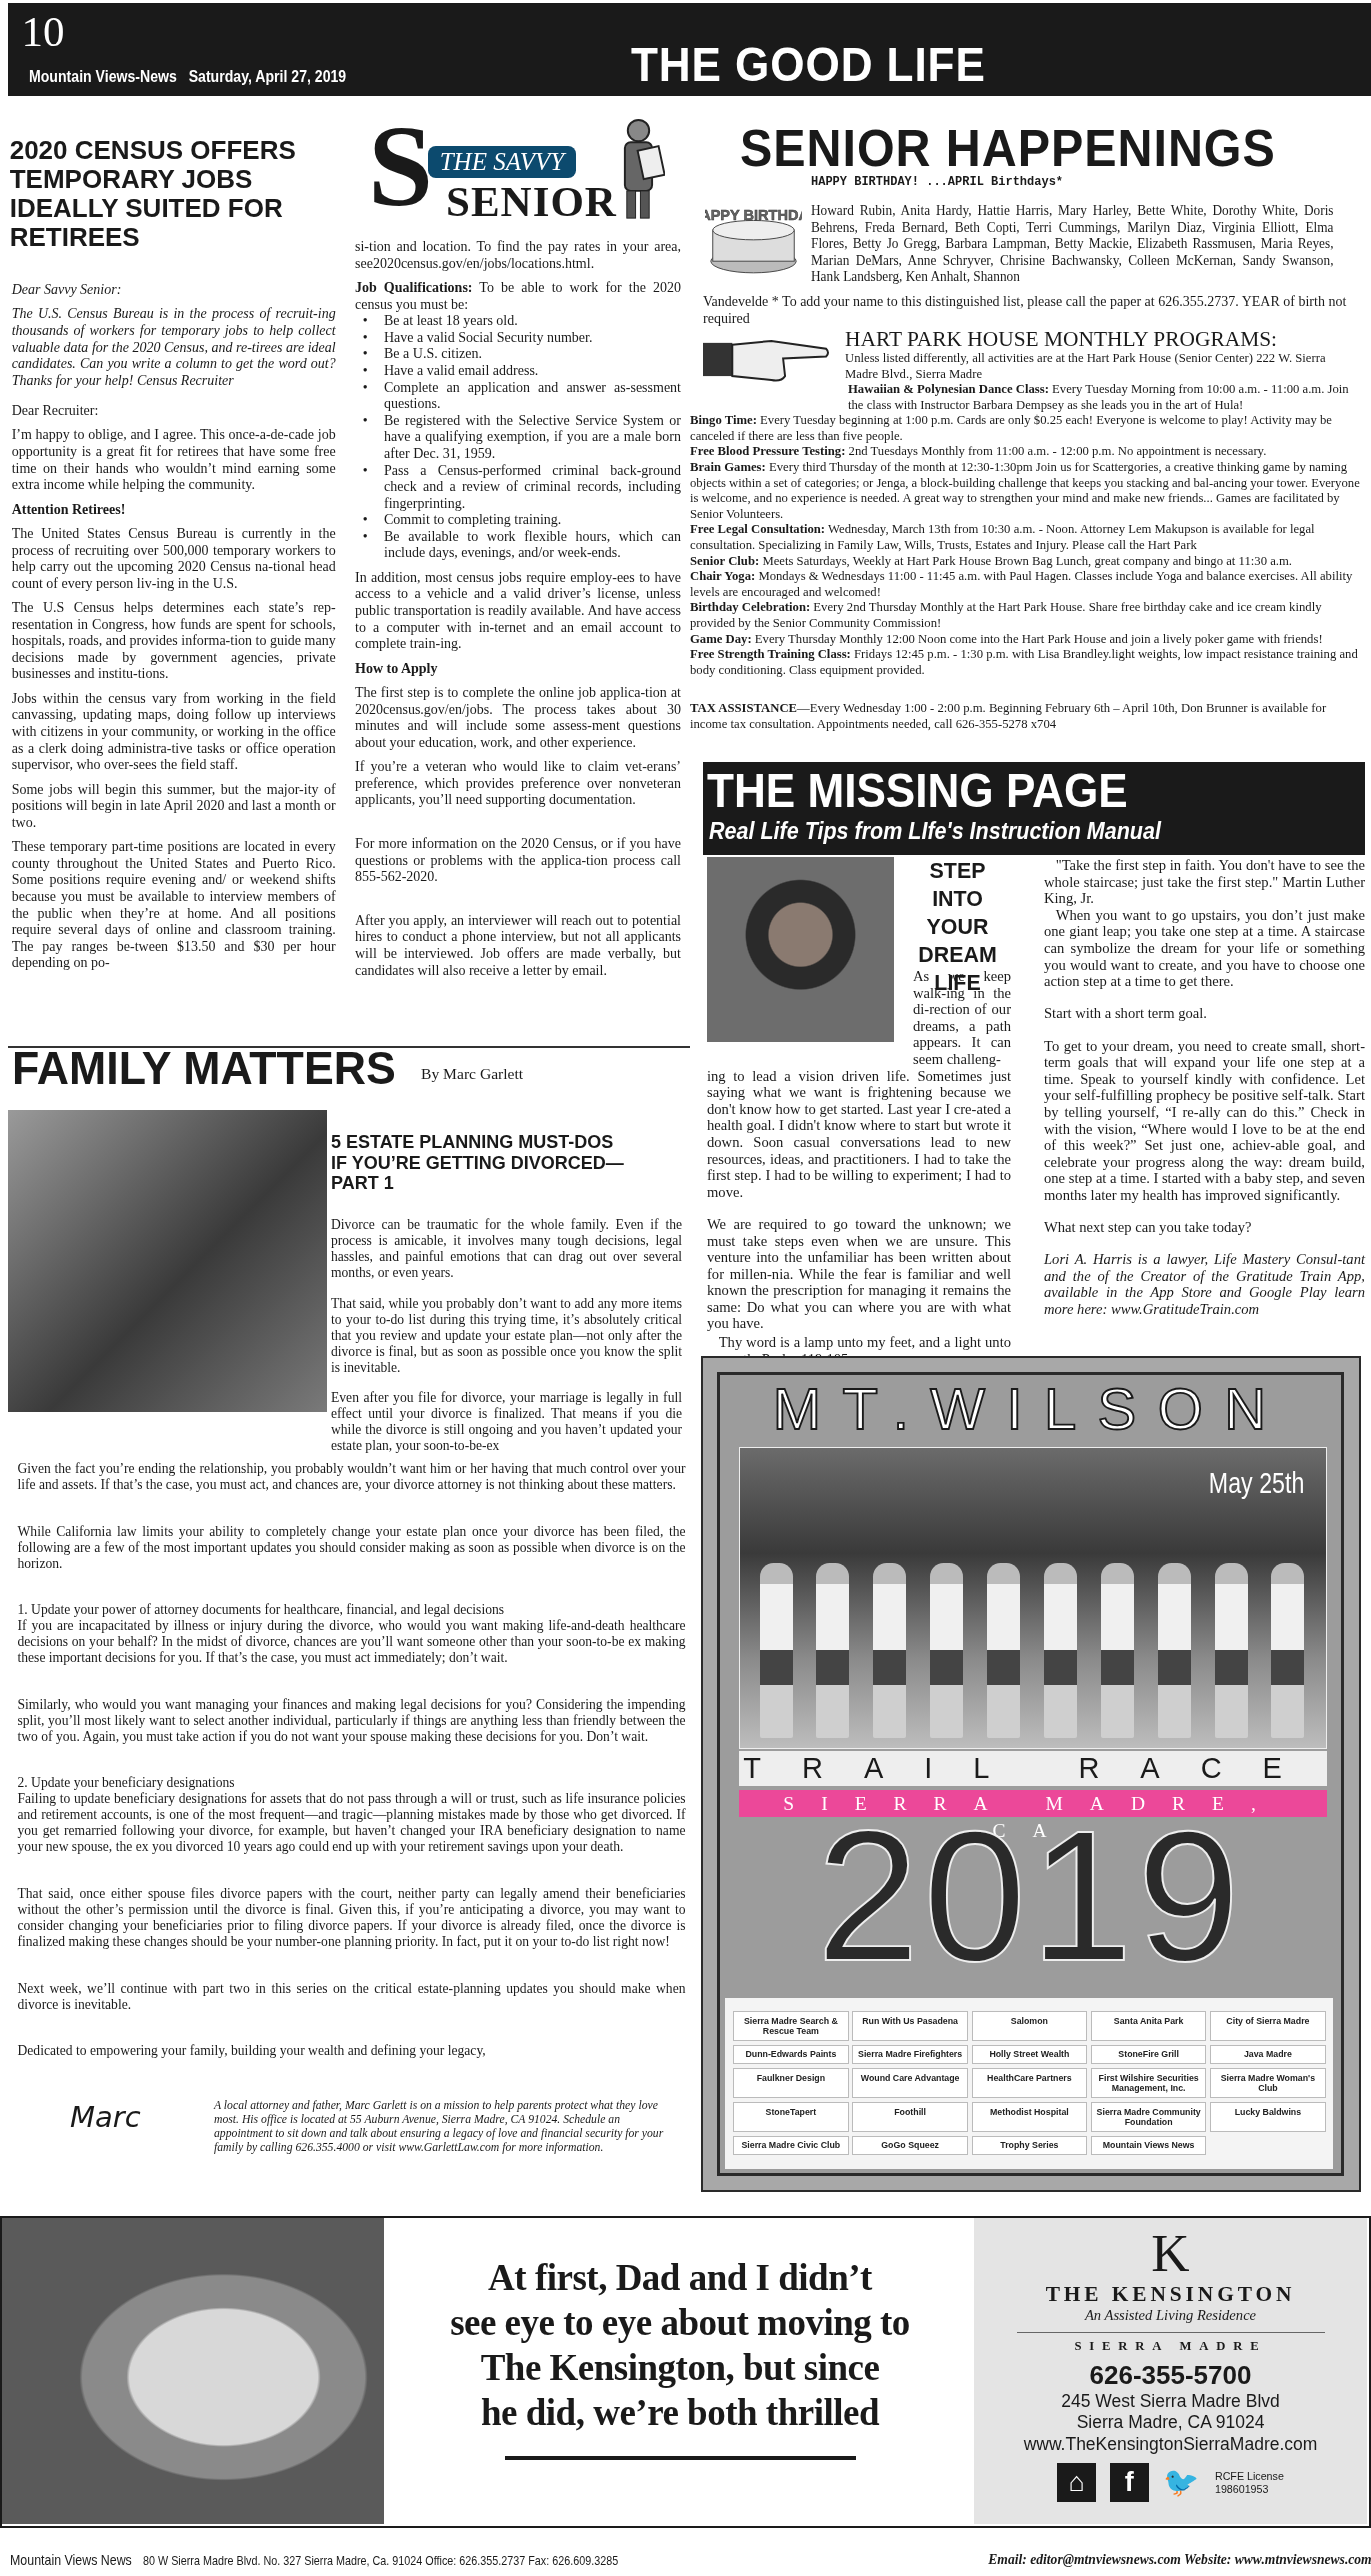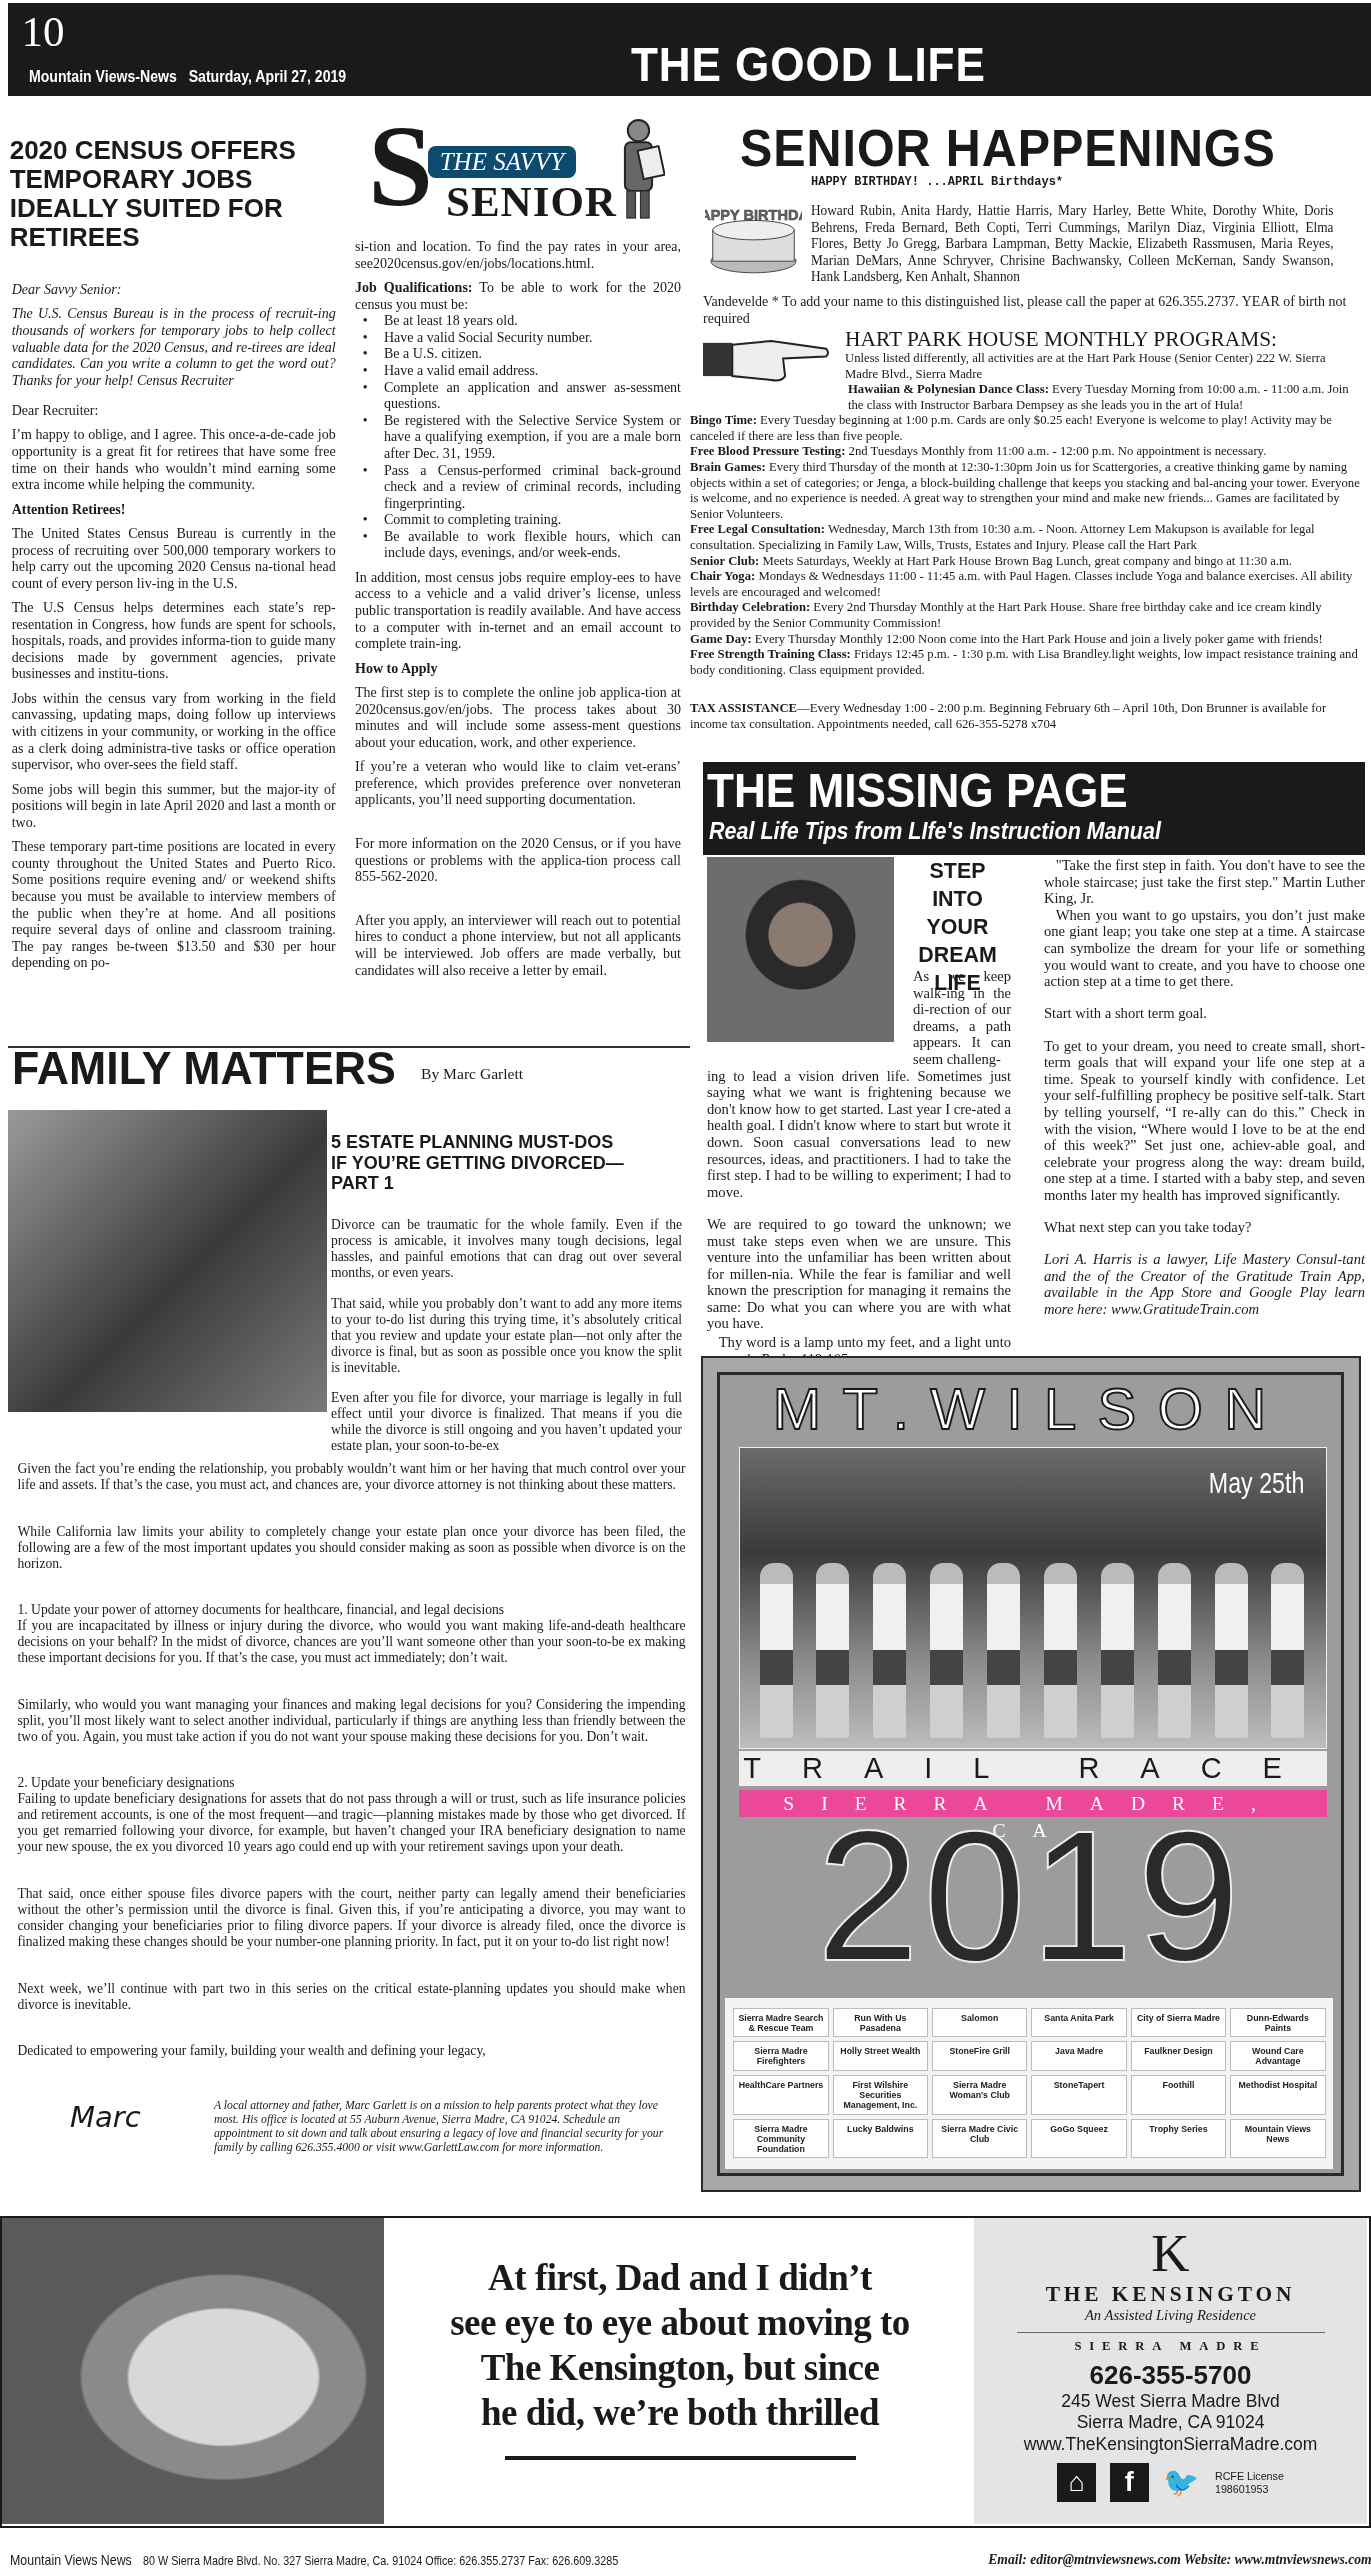--- a/index.html
+++ b/index.html
@@ -72,21 +72,21 @@
   .tr-poster { left: 701px; top: 1356px; width: 660px; height: 836px; background: #a8a8a8; border: 2.9px solid #2a2a2a; }
   .tr-frame { position: absolute; left: 13.6px; top: 13.6px; width: 627px; height: 804px; border: 3.9px solid #2a2a2a; background: #9c9c9c; }
   .tr-mtw { position: absolute; left: 0; top: 0; width: 100%; text-align: center; font-family: "Liberation Sans", sans-serif; font-size: 58px; letter-spacing: 21.4px; color: #fff; -webkit-text-stroke: 1.9px #1a1a1a; }
   .tr-photo { position: absolute; left: 19.5px; top: 72px; width: 588px; height: 302px; background: linear-gradient(180deg,#6b6b6b 0%,#3a3a3a 35%,#8a8a8a 70%,#bdbdbd 100%); border: 1.9px solid #eee; }
   .tr-may { position: absolute; right: 21.4px; top: 19.5px; color: #fff; font-family: "Liberation Sans", sans-serif; font-size: 29px; transform: scaleX(0.8); transform-origin: right; }
   .tr-runners { position: absolute; left: 19.5px; bottom: 9.7px; width: 545px; height: 185px; display: flex; justify-content: space-between; align-items: flex-end; }
   .tr-runner { width: 33px; height: 175px; background: linear-gradient(180deg,#bbb 0 12%,#f0f0f0 12% 50%,#444 50% 70%,#cfcfcf 70% 100%); border-radius: 13.6px 13.6px 1.9px 1.9px; }
   .tr-trail { position: absolute; left: 19.5px; top: 376px; width: 588px; height: 35px; background: #eee; color: #1a1a1a; text-align: center; font-family: "Liberation Sans", sans-serif; font-size: 29px; letter-spacing: 41px; line-height: 35px; }
   .tr-sm { position: absolute; left: 19.5px; top: 415px; width: 588px; height: 27px; background: #ec4899; color: #fff; text-align: center; font-family: Liberation Serif, serif; font-size: 19.5px; letter-spacing: 27px; line-height: 27px; }
   .tr-year { position: absolute; left: 0; top: 429px; width: 100%; text-align: center; font-family: "Liberation Sans", sans-serif; font-size: 185px; line-height: 185px; color: #2a2a2a; -webkit-text-stroke: 1.9px #eee; letter-spacing: 3.9px; }
-  .tr-sponsors { position: absolute; left: 5.8px; top: 623px; width: 608px; height: 171px; background: #f4f4f4; display: grid; grid-template-columns: repeat(6, 1fr); gap: 3.9px; padding: 7.8px; align-content: center; }
+  .tr-sponsors { position: absolute; left: 5.8px; top: 623px; width: 608px; height: 171px; background: #f4f4f4; display: grid; grid-template-columns: repeat(5, 1fr); gap: 3.9px; padding: 7.8px; align-content: center; }
   .sp { font-family: "Liberation Sans", sans-serif; font-size: 8.8px; font-weight: bold; text-align: center; color: #222; border: 1px solid #bbb; padding: 3.9px 1.9px; background: #fff; }
 
   
   .ad { left: 0; top: 2216px; width: 1371px; height: 312px; border: 2.9px solid #1a1a1a; background: #fff; }
   .ad-photo { position: absolute; left: 0; top: 0; width: 382px; height: 306px; background: radial-gradient(ellipse at 58% 52%, #d8d8d8 0 30%, #8a8a8a 31% 45%, #5a5a5a 46% 100%); }
   .ad-copy { position: absolute; left: 384px; top: 0; width: 588px; height: 306px; text-align: center; }
   .ad-hl { margin-top: 37px; font-family: "Liberation Serif", serif; font-weight: bold; font-size: 37px; line-height: 45px; letter-spacing: -0.5px; }
   .ad-rule { width: 351px; height: 3.9px; background: #1a1a1a; margin: 21.4px auto 15.6px; }
   .ad-sub { font-family: "Liberation Sans", sans-serif; font-weight: bold; font-style: italic; font-size: 20.5px; line-height: 27px; }
   .ad-side { position: absolute; left: 972px; top: 0; width: 393px; height: 306px; background: #e4e4e4; text-align: center; }

